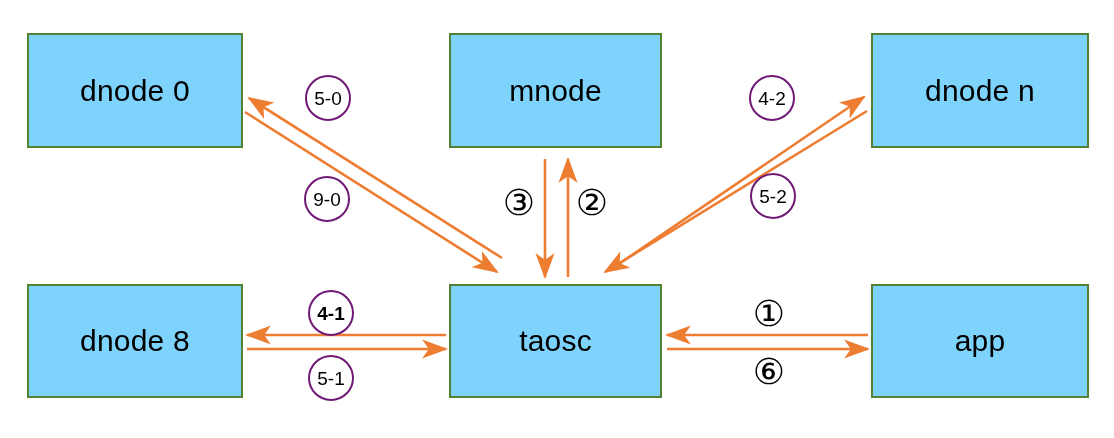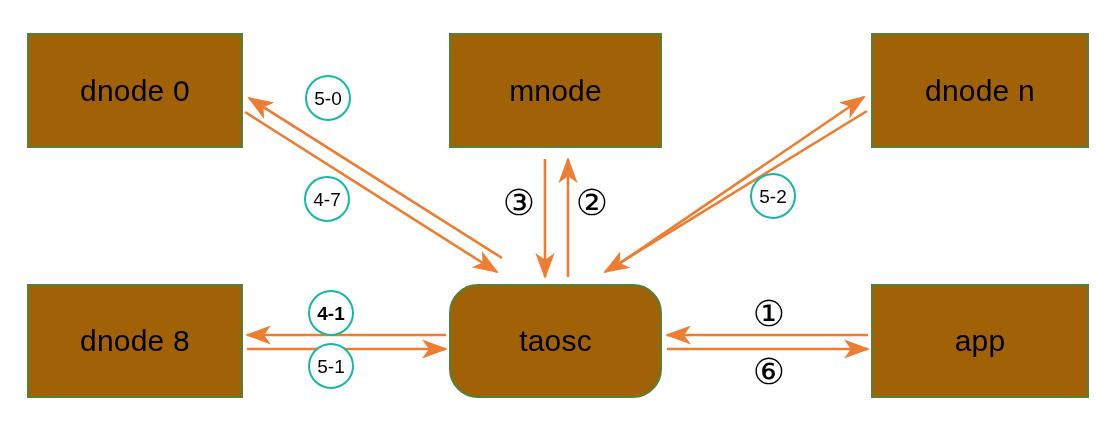--- a/index.html
+++ b/index.html
@@ -21,40 +21,40 @@
   #diagram-svg {
     position: absolute;
     left: 0;
     top: 0;
     width: 1114px;
     height: 438px;
   }
   .node-box {
     position: absolute;
     box-sizing: border-box;
-    background: #a16207;
+    background: #7dd3fc;
     border: 2px solid #548235;
     display: flex;
     align-items: center;
     justify-content: center;
   }
   .node-label {
     font-family: "Liberation Sans", sans-serif;
     font-size: 30px;
     color: #000000;
     line-height: 1;
     letter-spacing: 0.2px;
     white-space: nowrap;
   }
   .step-badge {
     position: absolute;
     box-sizing: border-box;
     width: 46px;
     height: 46px;
-    border: 2px solid #14b8a6;
+    border: 2px solid #701a75;
     border-radius: 50%;
     background: #ffffff;
     display: flex;
     align-items: center;
     justify-content: center;
     font-family: "Liberation Sans", sans-serif;
     color: #000000;
     line-height: 1;
   }
   .step-badge .badge-text {
@@ -117,46 +117,49 @@
   </div>
 
   <div class="node-box" style="left:871px; top:33px; width:218px; height:115px;">
     <span class="node-label">dnode n</span>
   </div>
 
   <div class="node-box" style="left:27px; top:284px; width:216px; height:114px;">
     <span class="node-label">dnode 8</span>
   </div>
 
-  <div class="node-box" style="left:449px; top:284px; width:213px; height:114px;border-radius:29px;">
+  <div class="node-box" style="left:449px; top:284px; width:213px; height:114px;">
     <span class="node-label">taosc</span>
   </div>
 
   <div class="node-box" style="left:871px; top:284px; width:218px; height:114px;">
     <span class="node-label">app</span>
   </div>
 
   <div class="step-badge" style="left:305px; top:75px;">
     <span class="badge-text">5-0</span>
   </div>
 
   <div class="step-badge" style="left:304px; top:176px;">
-    <span class="badge-text">4-7</span>
+    <span class="badge-text">9-0</span>
   </div>
 
+  <div class="step-badge" style="left:749px; top:75px;">
+    <span class="badge-text">4-2</span>
+  </div>
 
   <div class="step-badge" style="left:750px; top:173px;align-items:center;">
     <span class="badge-text">5-2</span>
   </div>
 
   <div class="step-badge" style="left:308px; top:290px;font-weight:bold;">
     <span class="badge-text">4-1</span>
   </div>
 
-  <div class="step-badge" style="left:308px; top:343px;">
+  <div class="step-badge" style="left:308px; top:355px;">
     <span class="badge-text">5-1</span>
   </div>
 
   <div class="step-glyph" style="left:496px; top:180px;">
     <span>③</span>
   </div>
 
   <div class="step-glyph" style="left:569px; top:180px;">
     <span>②</span>
   </div>

